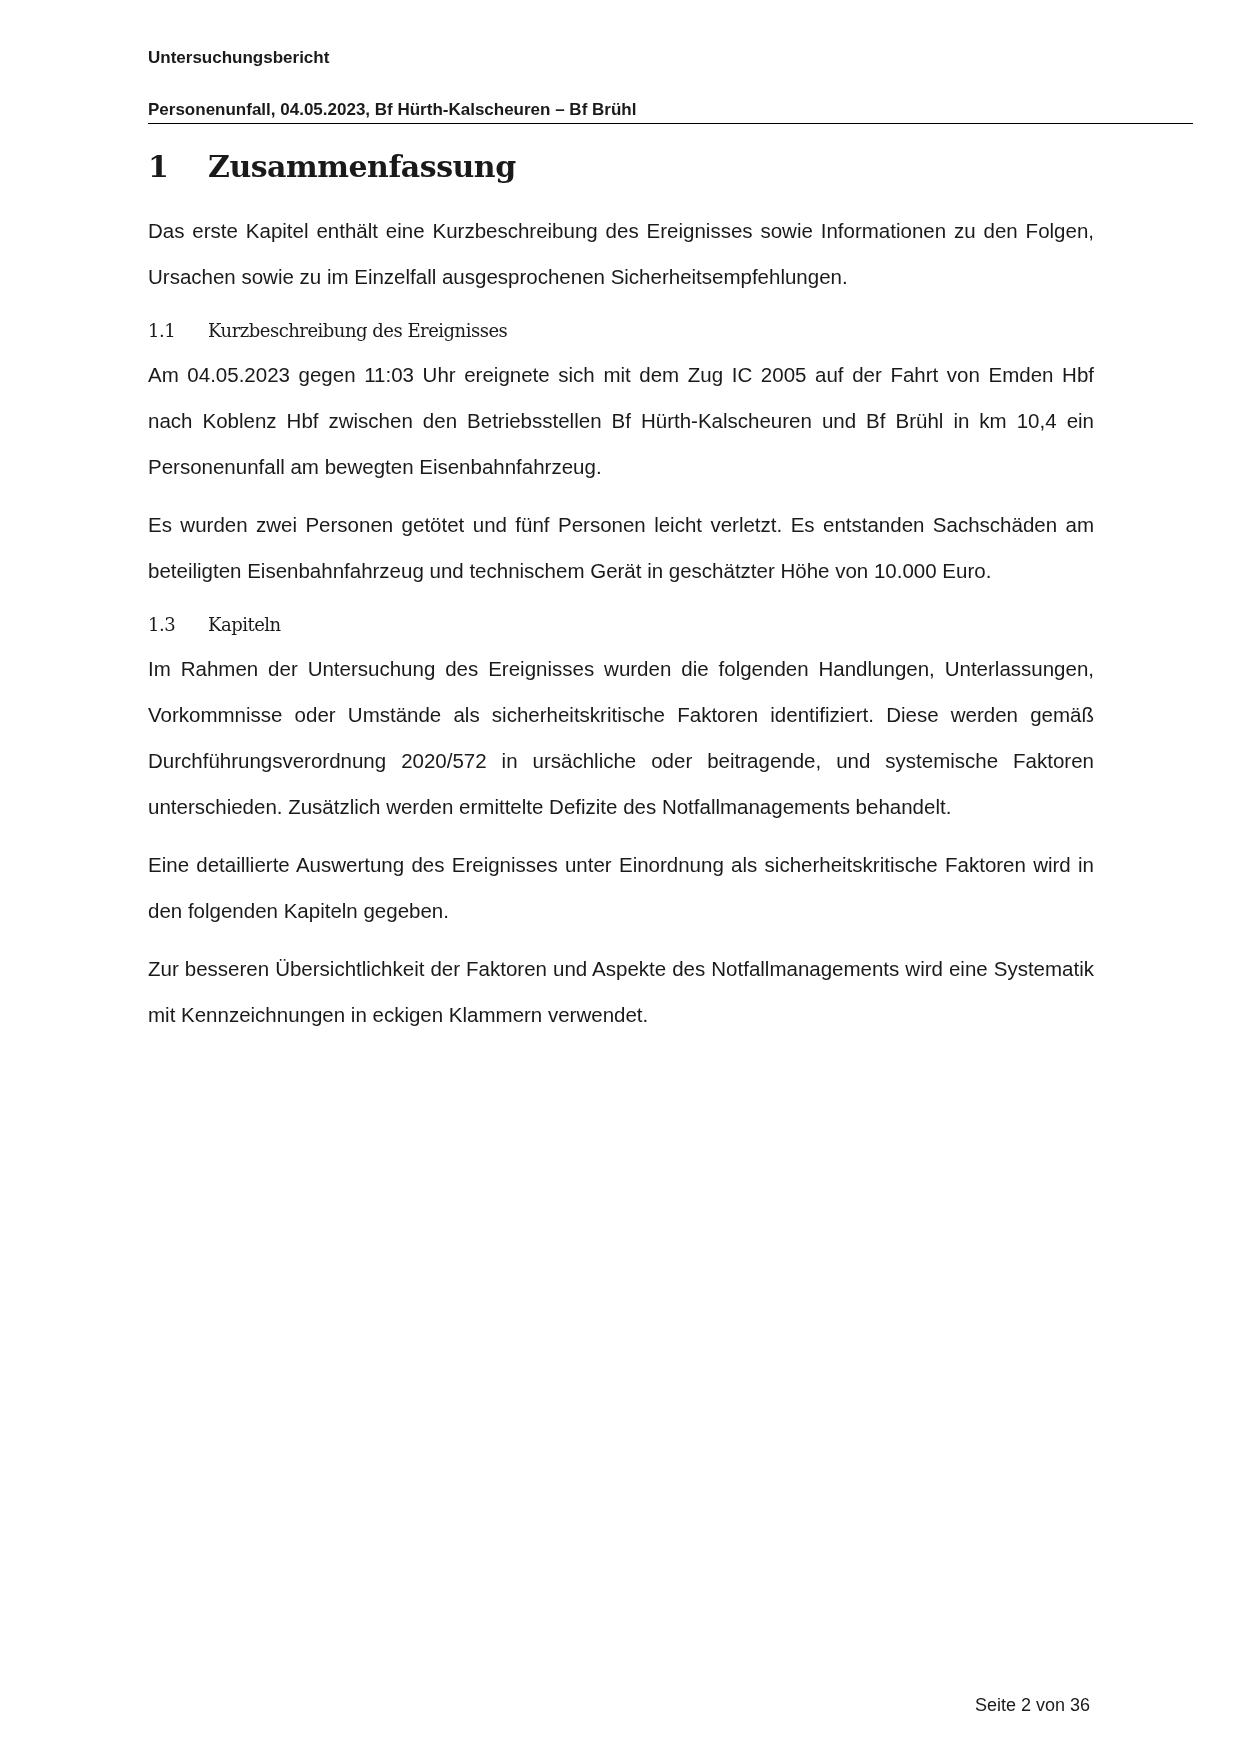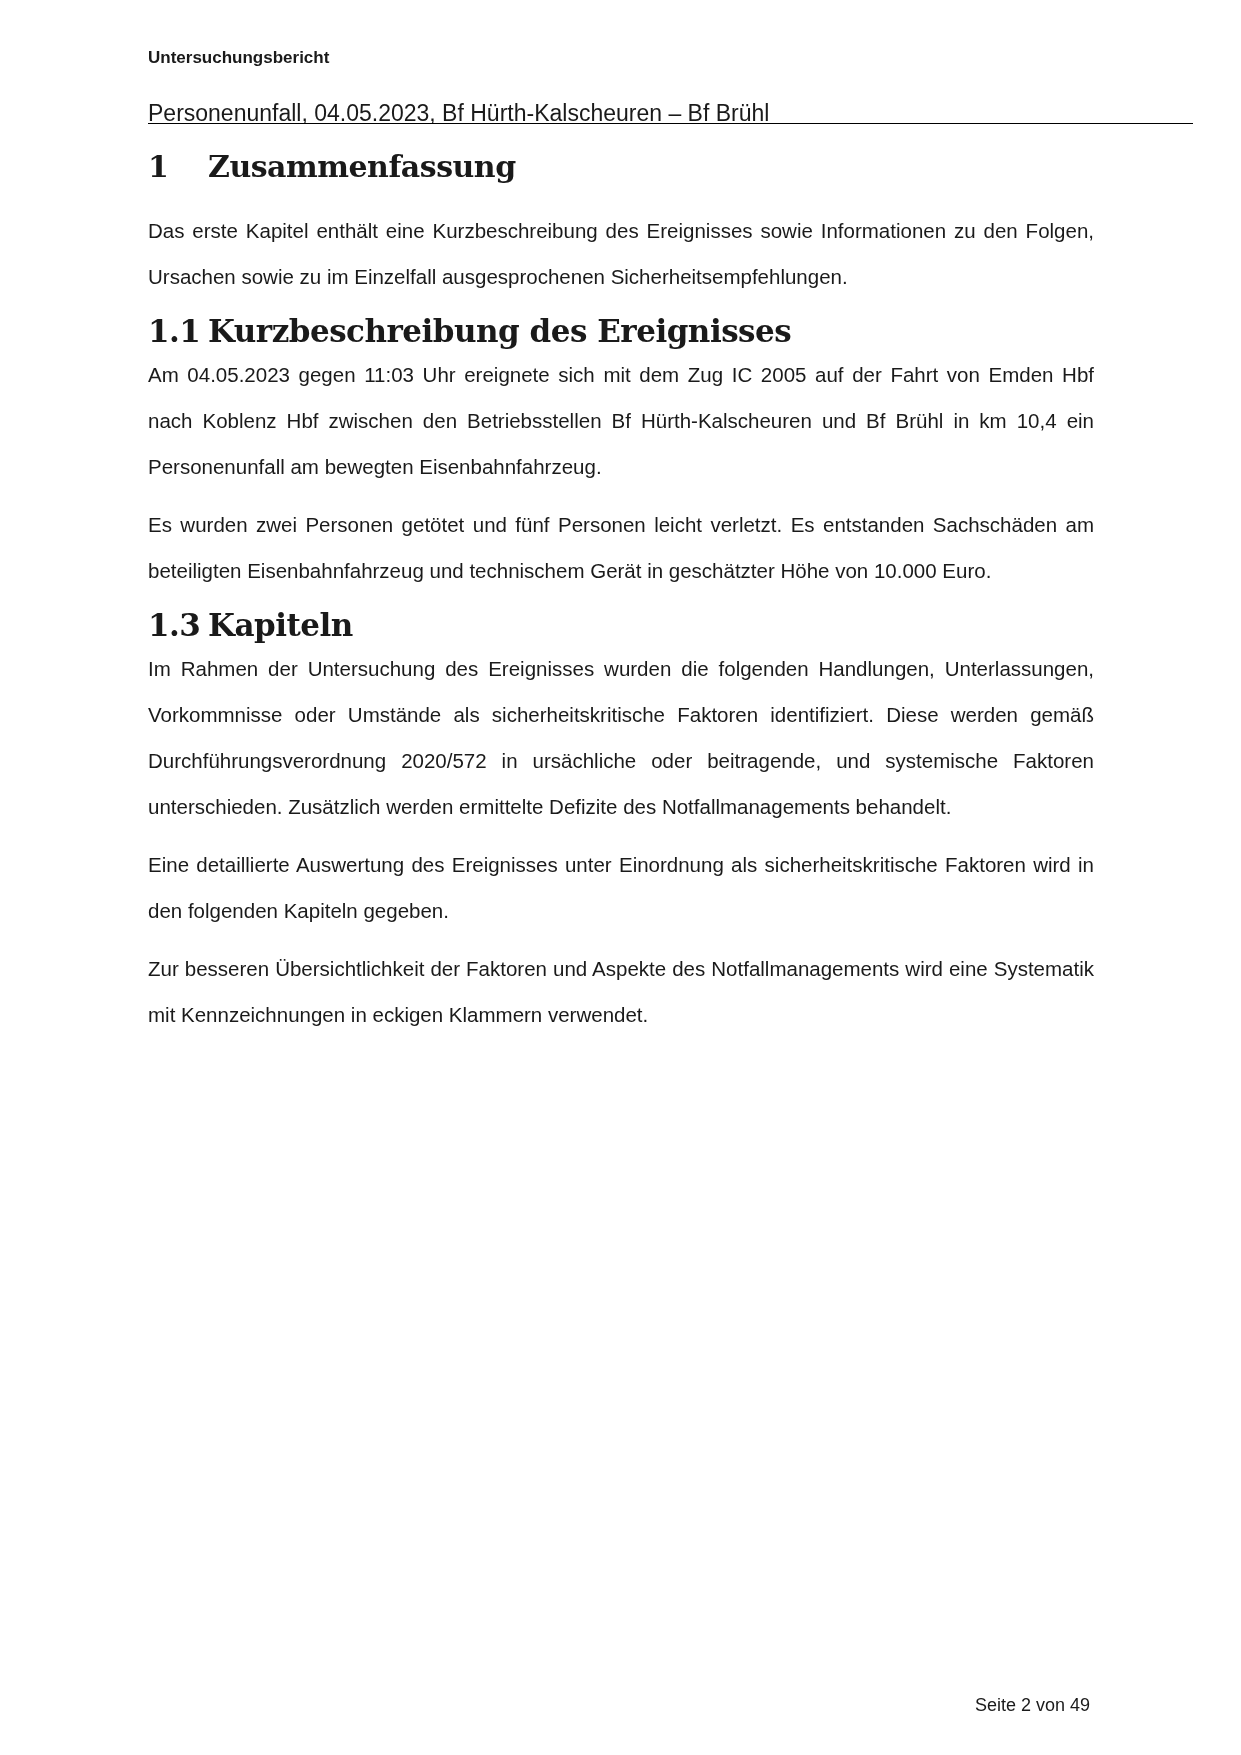--- a/index.html
+++ b/index.html
@@ -1,24 +1,24 @@
 <!DOCTYPE html>
 <html><head>
 <meta charset="utf-8">
 <style>
   html, body { margin: 0; padding: 0; background: #ffffff; }
   body { width: 1241px; height: 1755px; position: relative; overflow: hidden;
          font-family: "Liberation Sans", sans-serif; color: #1a1a1a; }
   .page { position: absolute; left: 0; top: 0; width: 1241px; height: 1500px; }
   .hdr-title { position: absolute; left: 148px; top: 48px; font-size: 17px; font-weight: bold; }
-  .hdr-sub { position: absolute; left: 148px; top: 100px; font-size: 23px; font-weight: normal; text-align: right; }
+  .hdr-sub { position: absolute; left: 148px; top: 100px; font-size: 17px; font-weight: bold; text-align: right; }
   .hdr-rule { position: absolute; left: 148px; top: 123px; width: 1045px; height: 0; border-top: 1.5px solid #000; }
   .content { position: absolute; left: 148px; top: 146px; width: 946px; }
   h1 { font-family: "DejaVu Serif", "Liberation Serif", serif; font-size: 30px; font-weight: bold; margin: 0 0 20px 0; line-height: 42px; letter-spacing: -0.5px; }
-  h2 { font-family: "DejaVu Serif", "Liberation Serif", serif; font-size: 31px; font-weight: bold; margin: 0 0 2px 0; line-height: 38px; letter-spacing: -0.5px; }
+  h2 { font-family: "DejaVu Serif", "Liberation Serif", serif; font-size: 18px; font-weight: normal; margin: 0 0 2px 0; line-height: 38px; letter-spacing: -0.5px; }
   .num { display: inline-block; width: 60px; }
   h2 .num { width: 60px; }
   p { margin: 0 0 12px 0; font-size: 20.5px; line-height: 46px; text-align: justify; }
   .sec { margin-top: 12px; }
   .footer { position: absolute; left: 975px; top: 1695px; font-size: 18px; }
 </style>
 </head>
 <body>
 
 <div class="page">
@@ -46,14 +46,14 @@
     <div class="sec">
       <h2>
         <span class="num">1.3</span><span>Kapiteln</span>
       </h2>
       <p>Im Rahmen der Untersuchung des Ereignisses wurden die folgenden Handlungen, Unterlassungen, Vorkommnisse oder Umstände als sicherheitskritische Faktoren identifiziert. Diese werden gemäß Durchführungsverordnung 2020/572 in ursächliche oder beitragende, und systemische Faktoren unterschieden. Zusätzlich werden ermittelte Defizite des Notfallmanagements behandelt.</p>
       <p>Eine detaillierte Auswertung des Ereignisses unter Einordnung als sicherheitskritische Faktoren wird in den folgenden Kapiteln gegeben.</p>
       <p>Zur besseren Übersichtlichkeit der Faktoren und Aspekte des Notfallmanagements wird eine Systematik mit Kennzeichnungen in eckigen Klammern verwendet.</p>
     </div>
   </div>
 
-  <div class="footer">Seite 2 von 49</div>
+  <div class="footer">Seite 2 von 36</div>
 </div>
 
 </body></html>

